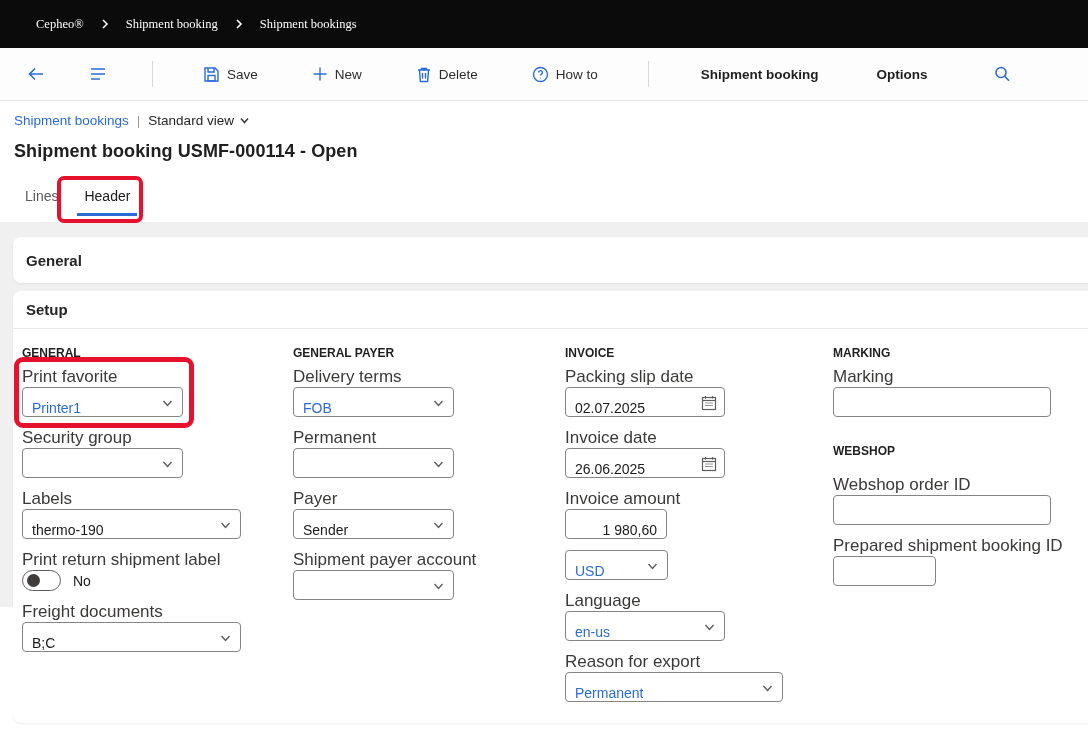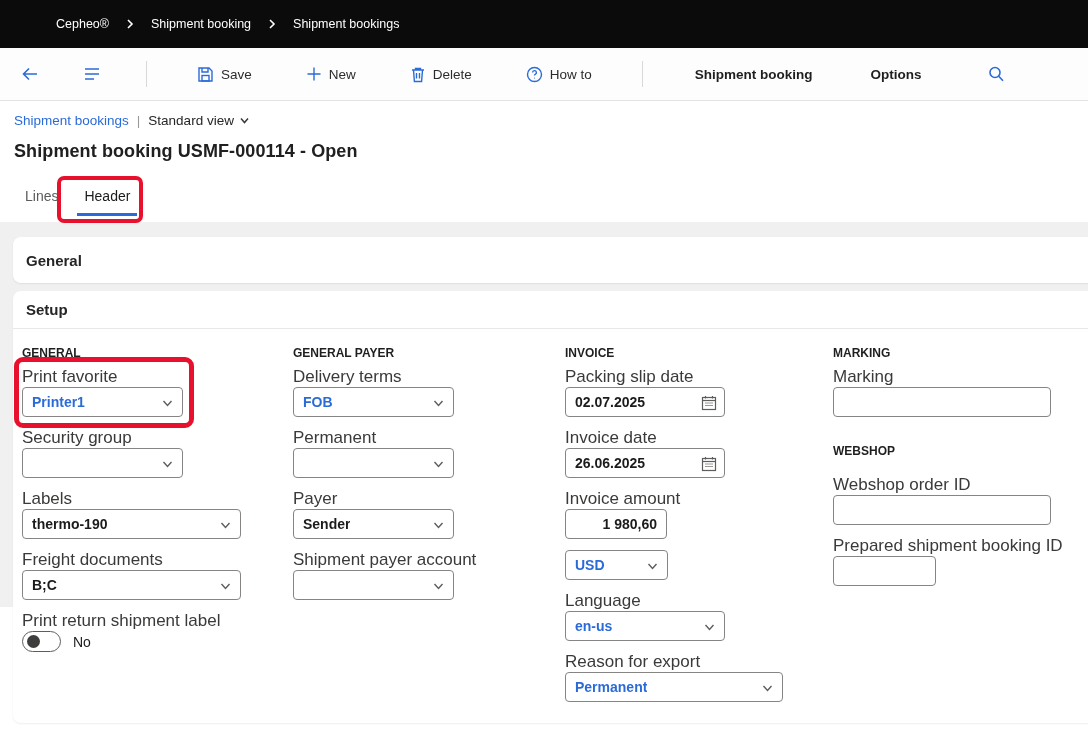--- a/index.html
+++ b/index.html
@@ -1,27 +1,27 @@
 <!DOCTYPE html>
 <html><head>
 <meta charset="utf-8">
 <style>
   * { margin:0; padding:0; box-sizing:border-box; }
   html,body { width:1088px; height:731px; }
   body { font-family:"Liberation Sans", sans-serif; background:#fff; }
   .canvas { position:relative; width:1088px; height:731px; overflow:hidden; background:#fff; }
 
   
-  .topbar { height:48px; background:#0b0b0b; display:flex; align-items:center; padding-left:56px; gap:16px; }
+  .topbar { height:48px; background:#0b0b0b; display:flex; align-items:center; padding-left:36px; gap:16px;font-family:Liberation Serif, serif; }
   .topbar .crumb { color:#fff; font-size:12.5px; cursor:default; }
   .topbar .crumb.brand { font-weight:400; }
   .bc-chev { width:10px; height:10px; stroke:#fff; stroke-width:1.6; fill:none; }
 
   
-  .toolbar { height:53px; background:#fdfdfd; border-bottom:1px solid #e4e4e4; display:flex; align-items:center; padding:0 14px;gap:30px; }
+  .toolbar { height:53px; background:#fdfdfd; border-bottom:1px solid #e4e4e4; display:flex; align-items:center; padding:0 20px;gap:30px; }
   .tb-icon-btn { display:flex; align-items:center; justify-content:center; width:32px; height:32px; background:none; border:none; cursor:pointer; }
   .tb-icon-btn svg { stroke:#2b6bd8; fill:none; stroke-width:1.6; }
   .tb-sep { width:1px; height:26px; background:#d8d8d8; margin:0 8px; }
   .tb-btn { display:flex; align-items:center; gap:7px; background:none; border:none; font-family:inherit; font-size:13.5px; color:#2c2c2c; padding:6px 12px; cursor:pointer; }
   .tb-btn svg { stroke:#2b6bd8; fill:none; stroke-width:1.4; }
   .tb-menu { font-size:13.5px; font-weight:700; color:#1f1f1f; padding:6px 14px; cursor:pointer; }
   .tb-search { margin-left:14px; }
 
   
   .pagehead { background:#fff; padding:12px 0 0 14px; }
@@ -44,21 +44,21 @@
   .card-head { height:38px; display:flex; align-items:center; padding-left:13px; border-bottom:1px solid #e8e8e8; cursor:pointer; }
   .card-body { position:relative; height:393px; }
   .col { position:absolute; top:17px; }
   .col-1 { left:9px;  width:230px; }
   .col-2 { left:280px; width:230px; }
   .col-3 { left:552px; width:240px; }
   .col-4 { left:820px; width:240px; }
   .group-title { font-size:12px; font-weight:700; color:#1f1f1f; height:15px; margin-bottom:6px; }
   .field { margin-bottom:11px; }
   .flabel { font-size:17px; color:#3b3a39; height:16px; margin-bottom:4px; }
-  .combo, .tinput { position:relative; height:30px; border:1px solid #878583; border-radius:4px; background:#fff; display:flex; align-items:center; padding:0 26px 0 9px; cursor:pointer;font-weight:bold; }
+  .combo, .tinput { position:relative; height:30px; border:1px solid #878583; border-radius:4px; background:#fff; display:flex; align-items:flex-end; padding:0 26px 0 9px; cursor:pointer; }
   .tinput { padding-right:9px; cursor:text; }
   .val { font-size:14px; color:#1b1b1b; white-space:nowrap; overflow:hidden; }
   .val.blue { color:#2b6bd8; }
   .val.num { width:100%; text-align:right; }
   .combo .dd-chev { position:absolute; right:8px; top:9px; width:13px; height:13px; stroke:#5f5d5b; stroke-width:1.4; fill:none; }
   .cal-ico { position:absolute; right:7px; top:7px; }
   .w161 { width:161px; } .w219 { width:219px; } .w160 { width:160px; }
   .w102 { width:102px; } .w103 { width:103px; } .w218 { width:218px; }
   .spacer16 { height:16px; } .spacer10 { height:10px; }
 
@@ -198,36 +198,36 @@
             <div class="flabel">Labels</div>
             <div class="combo w219">
               <span class="val">thermo-190</span>
               <svg class="dd-chev" viewBox="0 0 13 13">
                   <polyline points="2.5,4 6.5,8.5 10.5,4"></polyline>
                 </svg>
             </div>
           </div>
 
           <div class="field">
-            <div class="flabel">Freight documents</div>
-            <div class="combo w219">
-              <span class="val">B;C</span>
-              <svg class="dd-chev" viewBox="0 0 13 13">
-                  <polyline points="2.5,4 6.5,8.5 10.5,4"></polyline>
-                </svg>
-            </div>
-          </div>
-
-          <div class="field">
             <div class="flabel">Print return shipment label</div>
             <div class="toggle-row">
               <div class="toggle">
                 <div class="knob"></div>
               </div>
               <span class="toggle-val">No</span>
+            </div>
+          </div>
+
+          <div class="field">
+            <div class="flabel">Freight documents</div>
+            <div class="combo w219">
+              <span class="val">B;C</span>
+              <svg class="dd-chev" viewBox="0 0 13 13">
+                  <polyline points="2.5,4 6.5,8.5 10.5,4"></polyline>
+                </svg>
             </div>
           </div>
         </div>
 
         <div class="col col-2">
           <div class="group-title">GENERAL PAYER</div>
 
           <div class="field">
             <div class="flabel">Delivery terms</div>
             <div class="combo w161">

